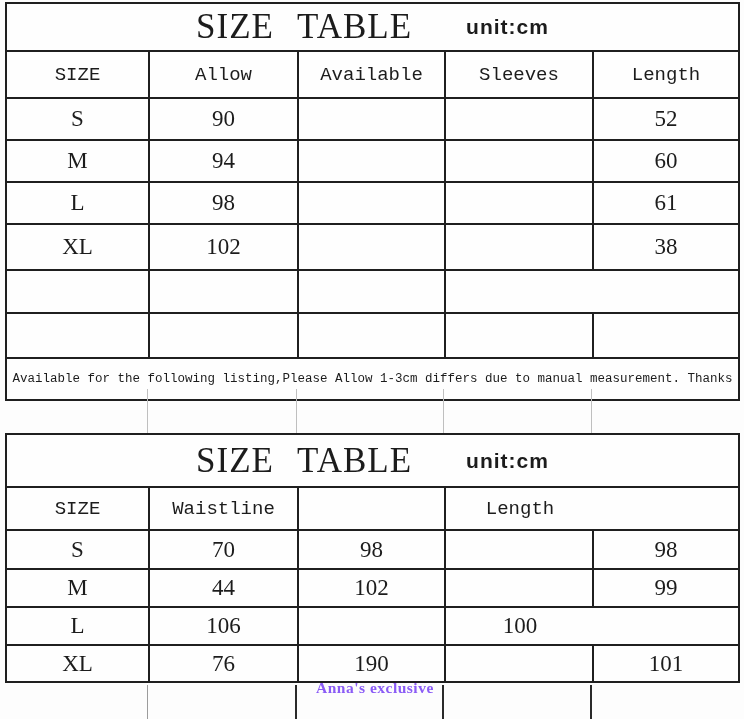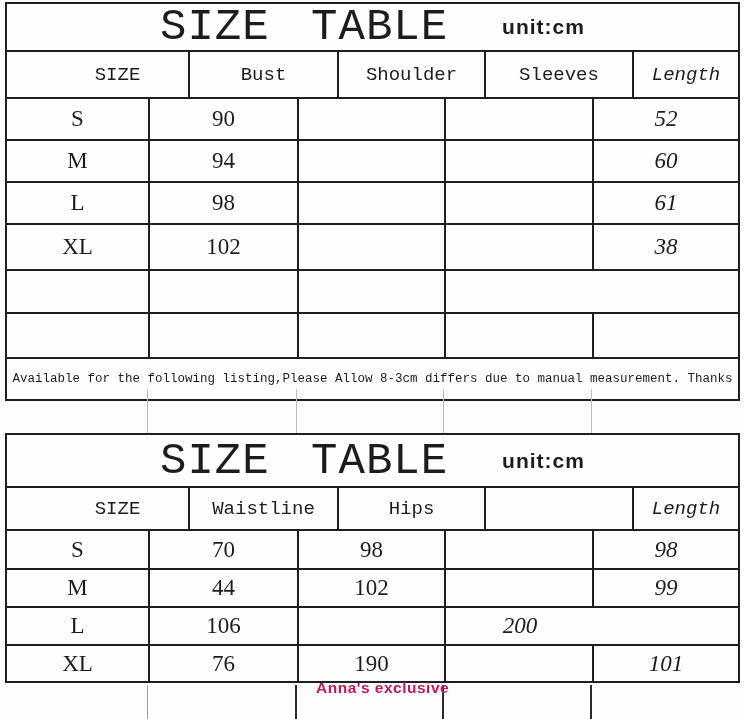--- a/index.html
+++ b/index.html
@@ -20,39 +20,39 @@
   #tbl1{top:2px;}
   #tbl2{top:433px;}
   .title-row{
     display:flex;align-items:center;justify-content:center;
     gap:54px;
     border-bottom:2px solid #1f1f1f;
   }
   #tbl1 .title-row{height:46px;}
   #tbl2 .title-row{height:51px;}
   .tbl-title{
-    font-size:44px;letter-spacing:1px;word-spacing:14px;
-    font-family:Liberation Mono, monospace;
+    font-size:35px;letter-spacing:1px;word-spacing:14px;
+    font-family:Liberation Serif, serif;
   }
   .unit{
     font-family:Liberation Sans, sans-serif;
     font-weight:bold;font-size:21px;letter-spacing:1px;
   }
   .row{
     display:grid;
     grid-template-columns:143px 149px 147px 148px 1fr;
     border-top:2px solid #1f1f1f;
   }
-  .row.header{border-top:none;padding-left:40px;}
+  .row.header{border-top:none;}
   .cell{
     display:flex;align-items:center;justify-content:center;
     border-right:2px solid #1f1f1f;
     overflow:hidden;
   }
-  .cell:last-child{border-right:none;font-style:italic;}
+  .cell:last-child{border-right:none;}
   .head{
     font-family:"Liberation Mono", monospace;
     font-size:19px;
   }
   .val{font-size:23px;}
   .note-row{
     border-top:2px solid #1f1f1f;
     height:40px;
     display:flex;align-items:center;justify-content:center;
     font-family:"Liberation Mono", monospace;
@@ -69,41 +69,41 @@
   .bstrip{
     position:absolute;left:5px;top:685px;width:735px;height:34px;
     display:grid;
     grid-template-columns:143px 149px 147px 148px 1fr;
   }
   .bstrip .bcell{border-right:2px solid #2a2a2a;}
   .bstrip .bcell:first-child{border-right:1px solid #9c9c9c;}
   .bstrip .bcell:last-child{border-right:none;}
   .watermark{
     position:absolute;left:316px;top:679px;z-index:5;
-    font-family:Liberation Sans, sans-serif;
+    font-family:Liberation Serif, serif;
     font-weight:bold;font-size:15.5px;letter-spacing:0.5px;
-    color:#be185d;
+    color:#8b5cf6;
     white-space:nowrap;
   }
 </style>
 </head>
 <body>
 
 <div class="page">
 
   <div class="tbl" id="tbl1">
     <div class="title-row">
       <span class="tbl-title">SIZE TABLE</span>
       <span class="unit">unit:cm</span>
     </div>
 
     <div class="row header" style="height:45px">
       <div class="cell head">SIZE</div>
-      <div class="cell head">Bust</div>
-      <div class="cell head">Shoulder</div>
+      <div class="cell head">Allow</div>
+      <div class="cell head">Available</div>
       <div class="cell head">Sleeves</div>
       <div class="cell head">Length</div>
     </div>
 
     <div class="row" style="height:40px">
       <div class="cell val">S</div>
       <div class="cell val">90</div>
       <div class="cell val"></div>
       <div class="cell val"></div>
       <div class="cell val">52</div>
@@ -141,41 +141,40 @@
     </div>
 
     <div class="row" style="height:43px">
       <div class="cell val"></div>
       <div class="cell val"></div>
       <div class="cell val"></div>
       <div class="cell val"></div>
       <div class="cell val"></div>
     </div>
 
-    <div class="note-row">Available for the following listing,Please Allow 8-3cm differs due to manual measurement. Thanks</div>
+    <div class="note-row">Available for the following listing,Please Allow 1-3cm differs due to manual measurement. Thanks</div>
   </div>
 
   <div class="spacer">
     <div class="gcell"></div>
     <div class="gcell"></div>
     <div class="gcell"></div>
     <div class="gcell"></div>
     <div class="gcell"></div>
   </div>
 
   <div class="tbl" id="tbl2">
     <div class="title-row">
       <span class="tbl-title">SIZE TABLE</span>
       <span class="unit">unit:cm</span>
     </div>
 
     <div class="row header" style="height:41px">
       <div class="cell head">SIZE</div>
       <div class="cell head">Waistline</div>
-      <div class="cell head">Hips</div>
       <div class="cell head"></div>
       <div class="cell head">Length</div>
     </div>
 
     <div class="row" style="height:37px">
       <div class="cell val">S</div>
       <div class="cell val">70</div>
       <div class="cell val">98</div>
       <div class="cell val"></div>
       <div class="cell val">98</div>
@@ -186,21 +185,21 @@
       <div class="cell val">44</div>
       <div class="cell val">102</div>
       <div class="cell val"></div>
       <div class="cell val">99</div>
     </div>
 
     <div class="row" style="height:36px">
       <div class="cell val">L</div>
       <div class="cell val">106</div>
       <div class="cell val"></div>
-      <div class="cell val">200</div>
+      <div class="cell val">100</div>
     </div>
 
     <div class="row" style="height:35px">
       <div class="cell val">XL</div>
       <div class="cell val">76</div>
       <div class="cell val">190</div>
       <div class="cell val"></div>
       <div class="cell val">101</div>
     </div>
   </div>

